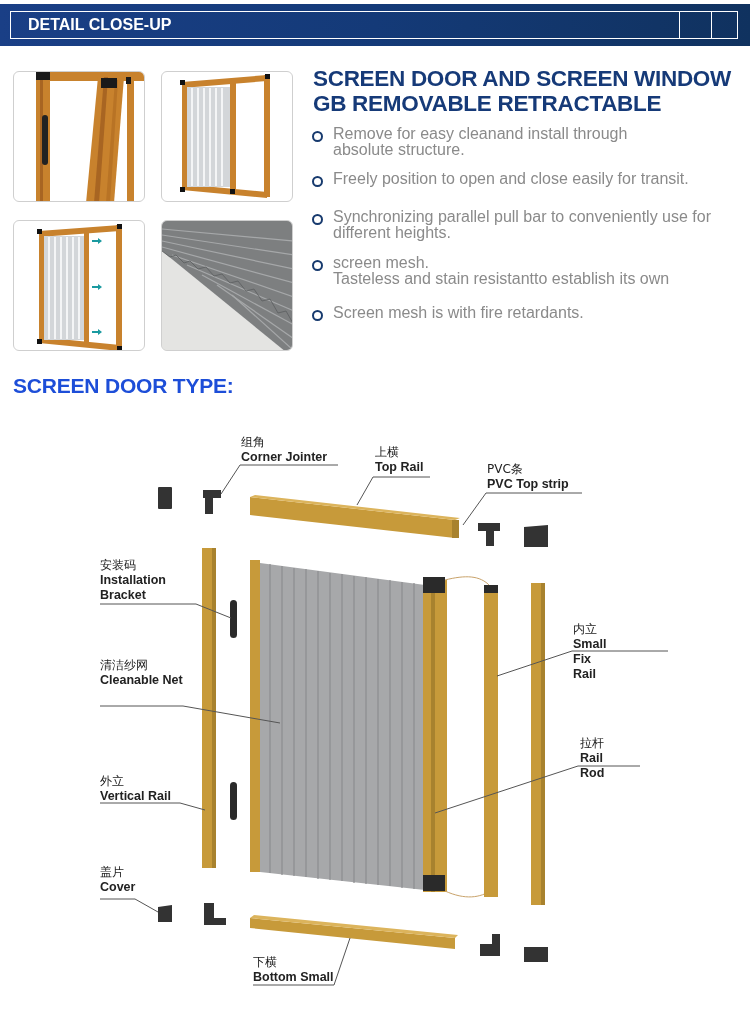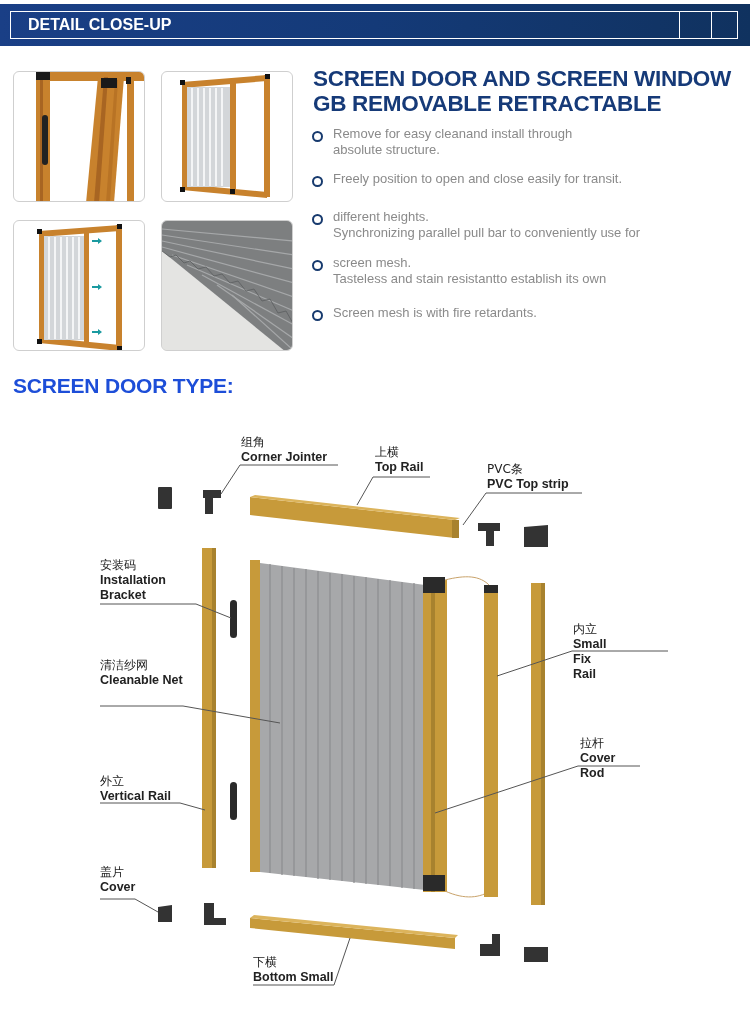--- a/index.html
+++ b/index.html
@@ -38,21 +38,21 @@
     font-weight: bold; font-size: 22.5px; line-height: 25px; letter-spacing: -0.3px;
   }
   .features { position: absolute; left: 310px; top: 126px; width: 420px; }
   .feature { position: absolute; left: 0; width: 420px; }
   .feature .bullet {
     position: absolute; left: 2px; top: 5px; width: 11px; height: 11px;
     border: 2.3px solid #173a6e; border-radius: 50%;
   }
   .feature .ftext {
     position: absolute; left: 23px; top: 0; width: 380px; color: #8a8a8a;
-    font-size: 13px; line-height: 16px;
+    font-size: 16px; line-height: 16px;
   }
 
   .section-title {
     position: absolute; left: 13px; top: 374px; color: #1d4ed8; font-weight: bold;
     font-size: 21px; letter-spacing: -0.2px;
   }
 
   
   .diagram { position: absolute; left: 0; top: 420px; width: 616px; height: 593px; }
   .callout { position: absolute; font-size: 12.5px; line-height: 15px; color: #222; font-weight: bold; }
@@ -174,22 +174,22 @@
   </div>
   <div class="feature" style="top:45px">
     <span class="bullet"></span>
     <div class="ftext">
       <div>Freely position to open and close easily for transit.</div>
     </div>
   </div>
   <div class="feature" style="top:83px">
     <span class="bullet"></span>
     <div class="ftext">
+      <div>Synchronizing parallel pull bar to conveniently use for</div>
       <div>different heights.</div>
-      <div>Synchronizing parallel pull bar to conveniently use for</div>
     </div>
   </div>
   <div class="feature" style="top:129px">
     <span class="bullet"></span>
     <div class="ftext">
       <div>screen mesh.</div>
       <div>Tasteless and stain resistantto establish its own</div>
     </div>
   </div>
   <div class="feature" style="top:179px">
@@ -314,19 +314,19 @@
   <div class="callout" style="left:100px;top:445px">
     <span class="cn">盖片</span>
     <span>Cover</span>
   </div>
   <div class="callout" style="left:573px;top:202px">
     <span class="cn">内立</span>
     <span>Small Fix Rail</span>
   </div>
   <div class="callout" style="left:580px;top:316px">
     <span class="cn">拉杆</span>
-    <span>Cover Rod</span>
+    <span>Rail Rod</span>
   </div>
   <div class="callout" style="left:253px;top:535px">
     <span class="cn">下横</span>
     <span>Bottom Small</span>
   </div>
 </div>
 
 </body></html>

